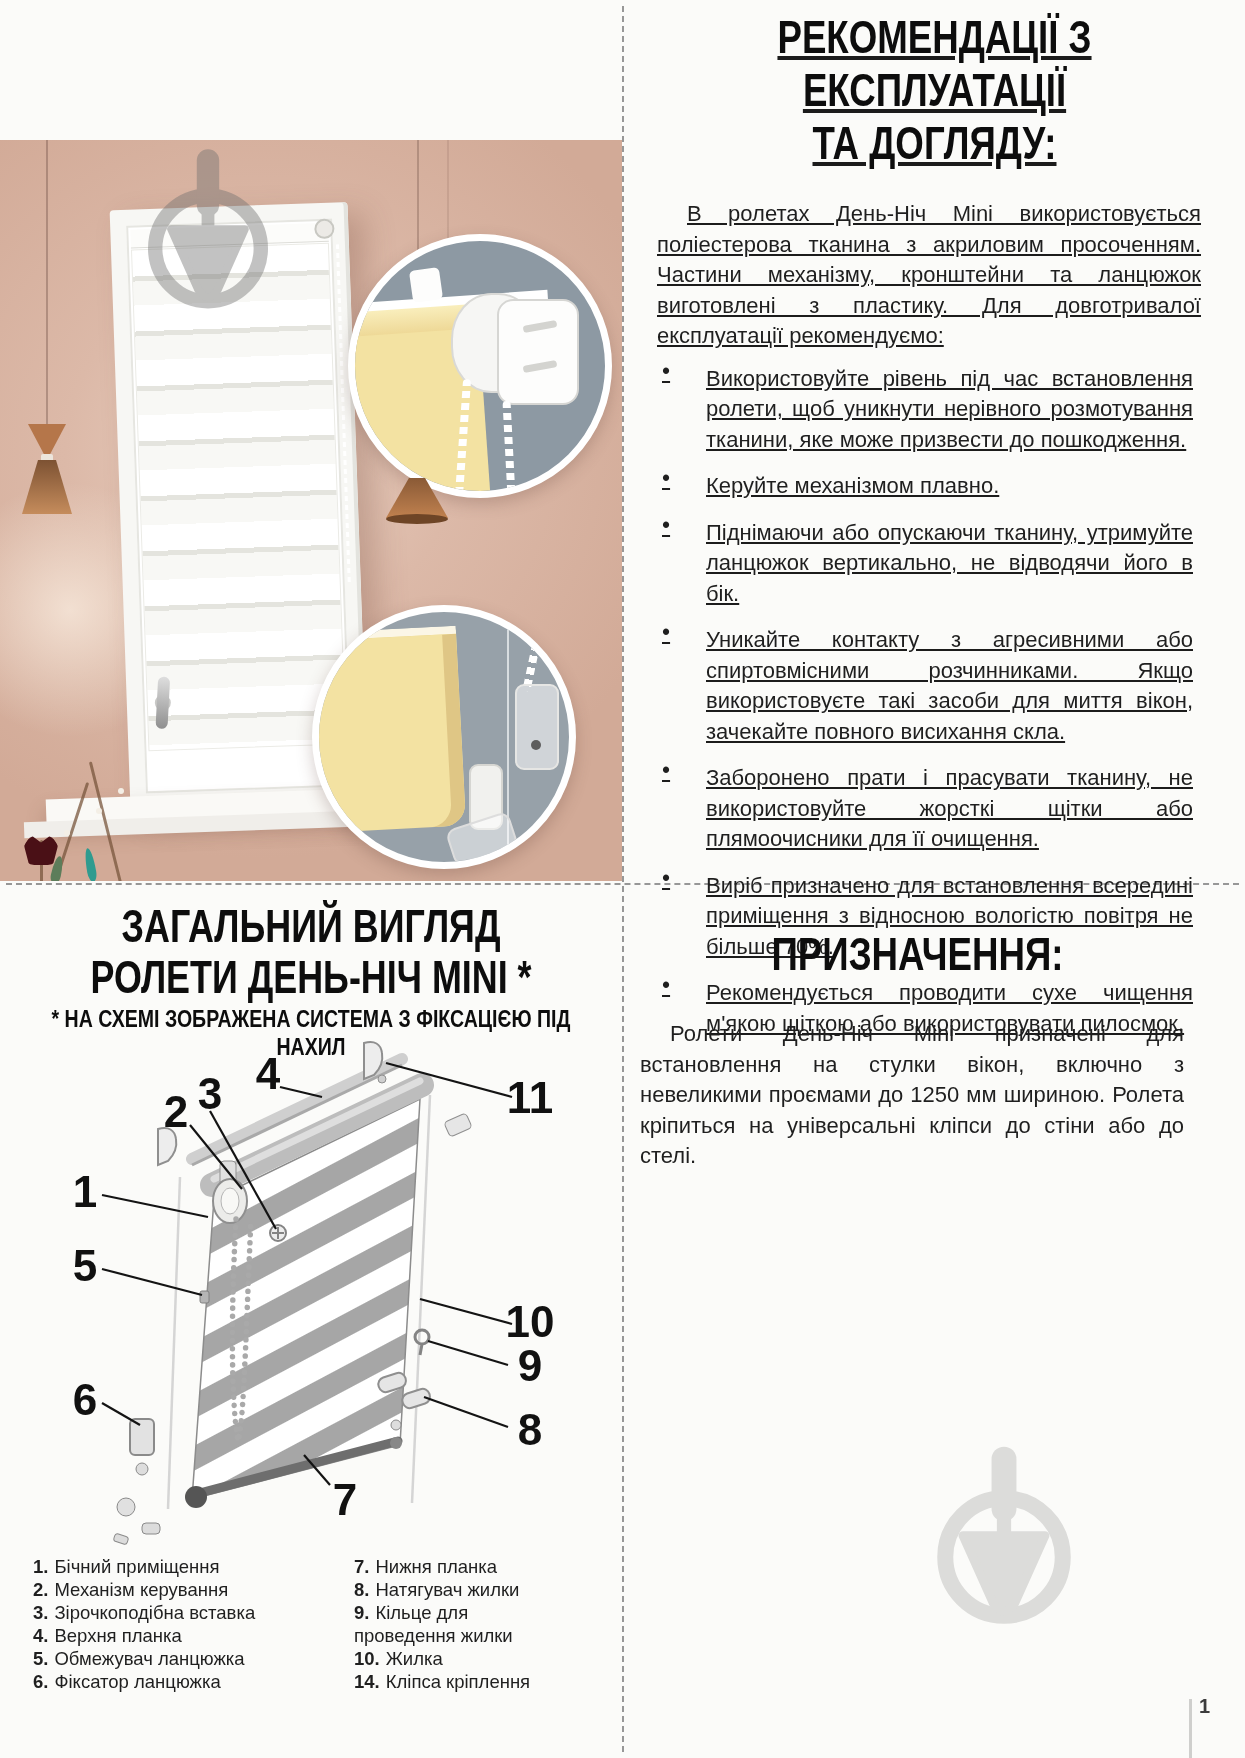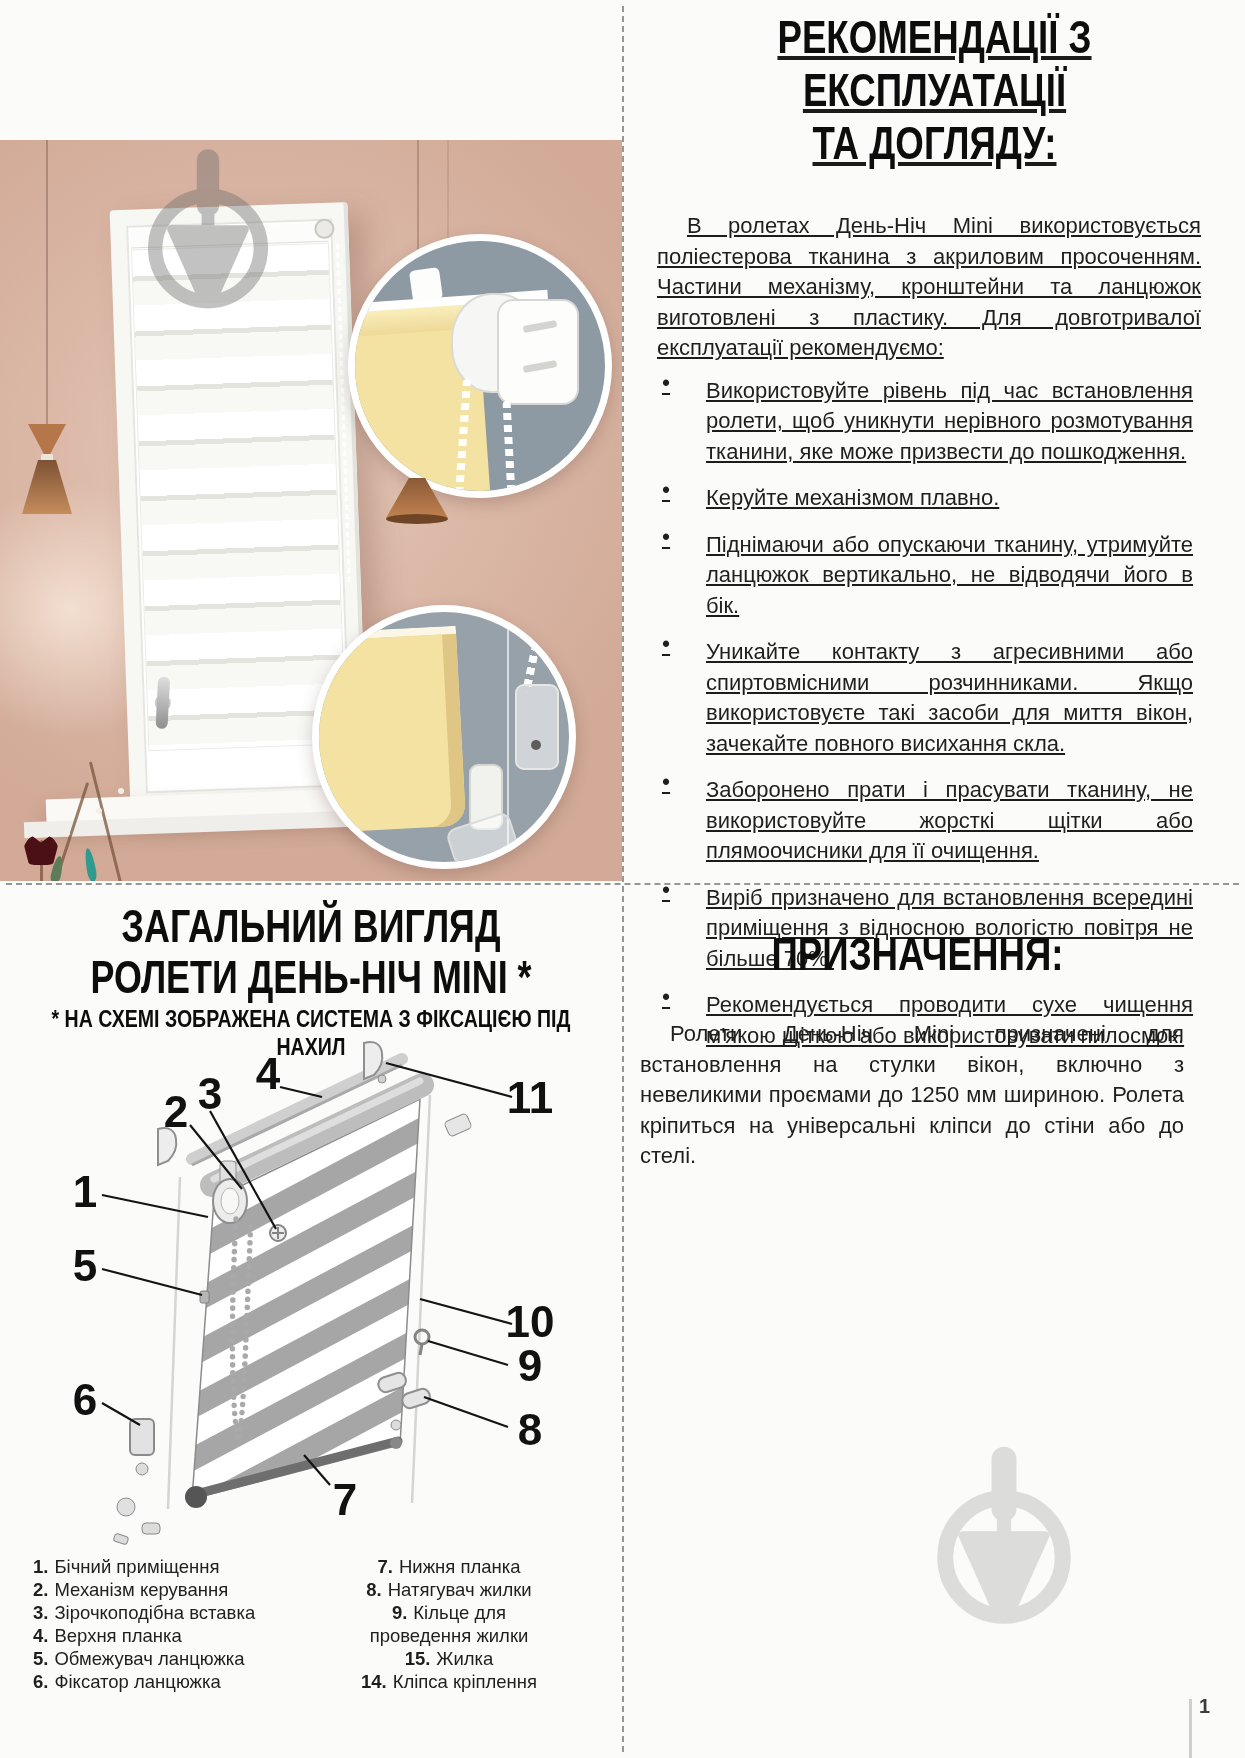--- a/index.html
+++ b/index.html
@@ -96,35 +96,35 @@
   .wm{position:absolute;}
   .wm-top{left:128px;top:146px;opacity:.42;}
   .wm-br{left:308px;top:558px;opacity:1;}
 
   
   .q-tr .hd, .q-br .hd{font-size:47px;line-height:53px;color:#0d0d0d;}
   .q-tr .hd{margin-top:32px;}
   .body-copy{padding:0 44px 0 33px;font-size:22px;line-height:30.5px;color:#1f1f1f;}
   .para{text-align:justify;margin:0;}
   .indent{text-indent:30px;}
-  .intro{margin-top:42px;}
+  .intro{margin-top:30px;}
   .bullets{margin-top:4px;}
   .b-row{display:flex;margin:0;}
   .b-dot{width:36px;flex:0 0 36px;font-size:23px;line-height:30.5px;padding-left:5px;}
   .b-text{flex:1;text-align:justify;margin:8px;}
 
   
   .q-bl .hd{font-size:46px;line-height:51px;margin-top:16px;color:#0d0d0d;}
   .note{font-size:23px;line-height:28px;font-weight:700;text-align:center;margin-top:2px;
         transform:scaleX(.85);transform-origin:50% 50%;color:#0d0d0d;}
   .diagram{position:absolute;left:30px;top:152px;}
   .diagram text{font-family:"Liberation Sans","DejaVu Sans",sans-serif;font-weight:700;font-size:44px;fill:#111;}
   .legend{position:absolute;top:670px;font-size:18.5px;line-height:23px;color:#1f1f1f;}
   .leg-l{left:33px;width:300px;}
-  .leg-r{left:354px;width:190px;text-align:center;}
+  .leg-r{left:354px;width:190px;}
   .leg-item b{font-weight:700;margin-right:6px;}
 
   
   .q-br .hd{margin-top:42px;}
   .purpose-copy{margin-top:39px;}
   .pg-line{position:absolute;left:582px;top:814px;width:3px;height:59px;background:#cfcfcd;}
   .pg-num{position:absolute;left:592px;top:810px;font-size:20px;color:#3c3c3c;font-weight:700;}
 </style>
 </head>
 <body>
@@ -347,21 +347,21 @@
         <div class="leg-item"><b>6.</b><span>Фіксатор ланцюжка</span></div>
       </div>
     <div class="legend leg-r">
 
         <div class="leg-item"><b>7.</b><span>Нижня планка</span></div>
 
         <div class="leg-item"><b>8.</b><span>Натягувач жилки</span></div>
 
         <div class="leg-item"><b>9.</b><span>Кільце для проведення жилки</span></div>
 
-        <div class="leg-item"><b>15.</b><span>Жилка</span></div>
+        <div class="leg-item"><b>10.</b><span>Жилка</span></div>
 
         <div class="leg-item"><b>14.</b><span>Кліпса кріплення</span></div>
       </div>
   </section>
 
   <section class="q q-br">
     <h2 class="hd" style="margin-bottom:0;">
       <span>ПРИЗНАЧЕННЯ:</span>
     </h2>
     <div class="body-copy purpose-copy">

